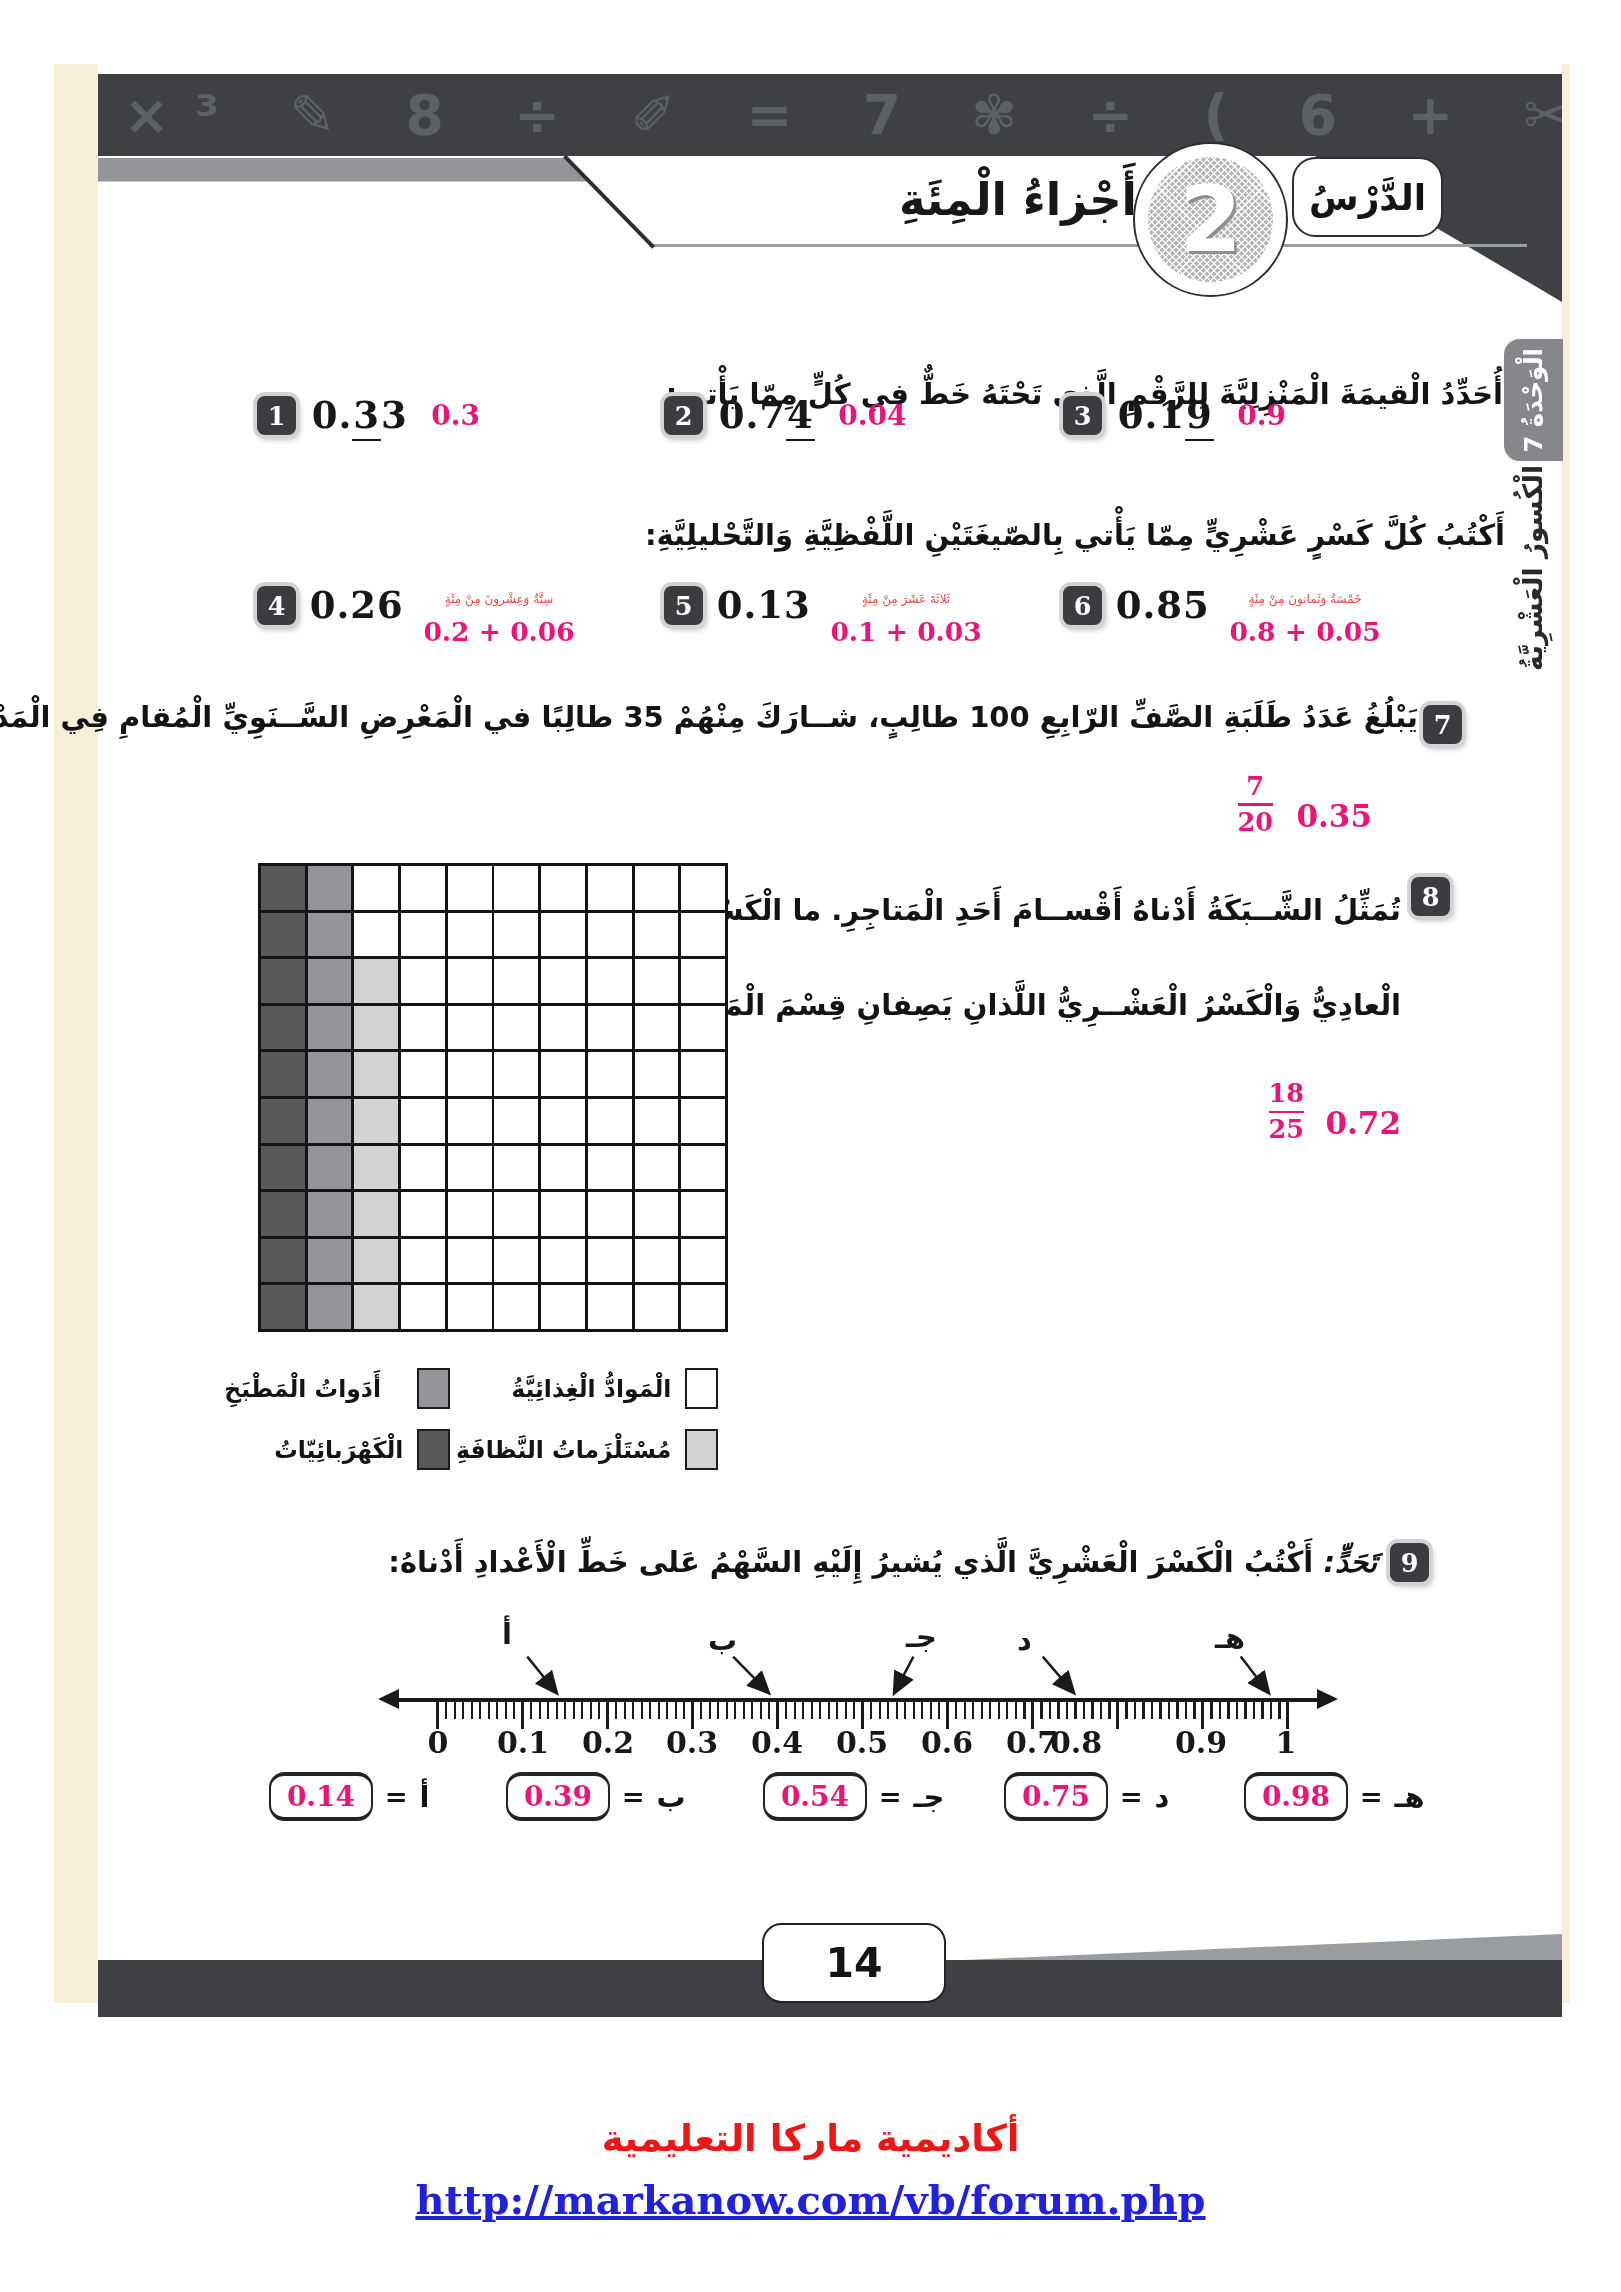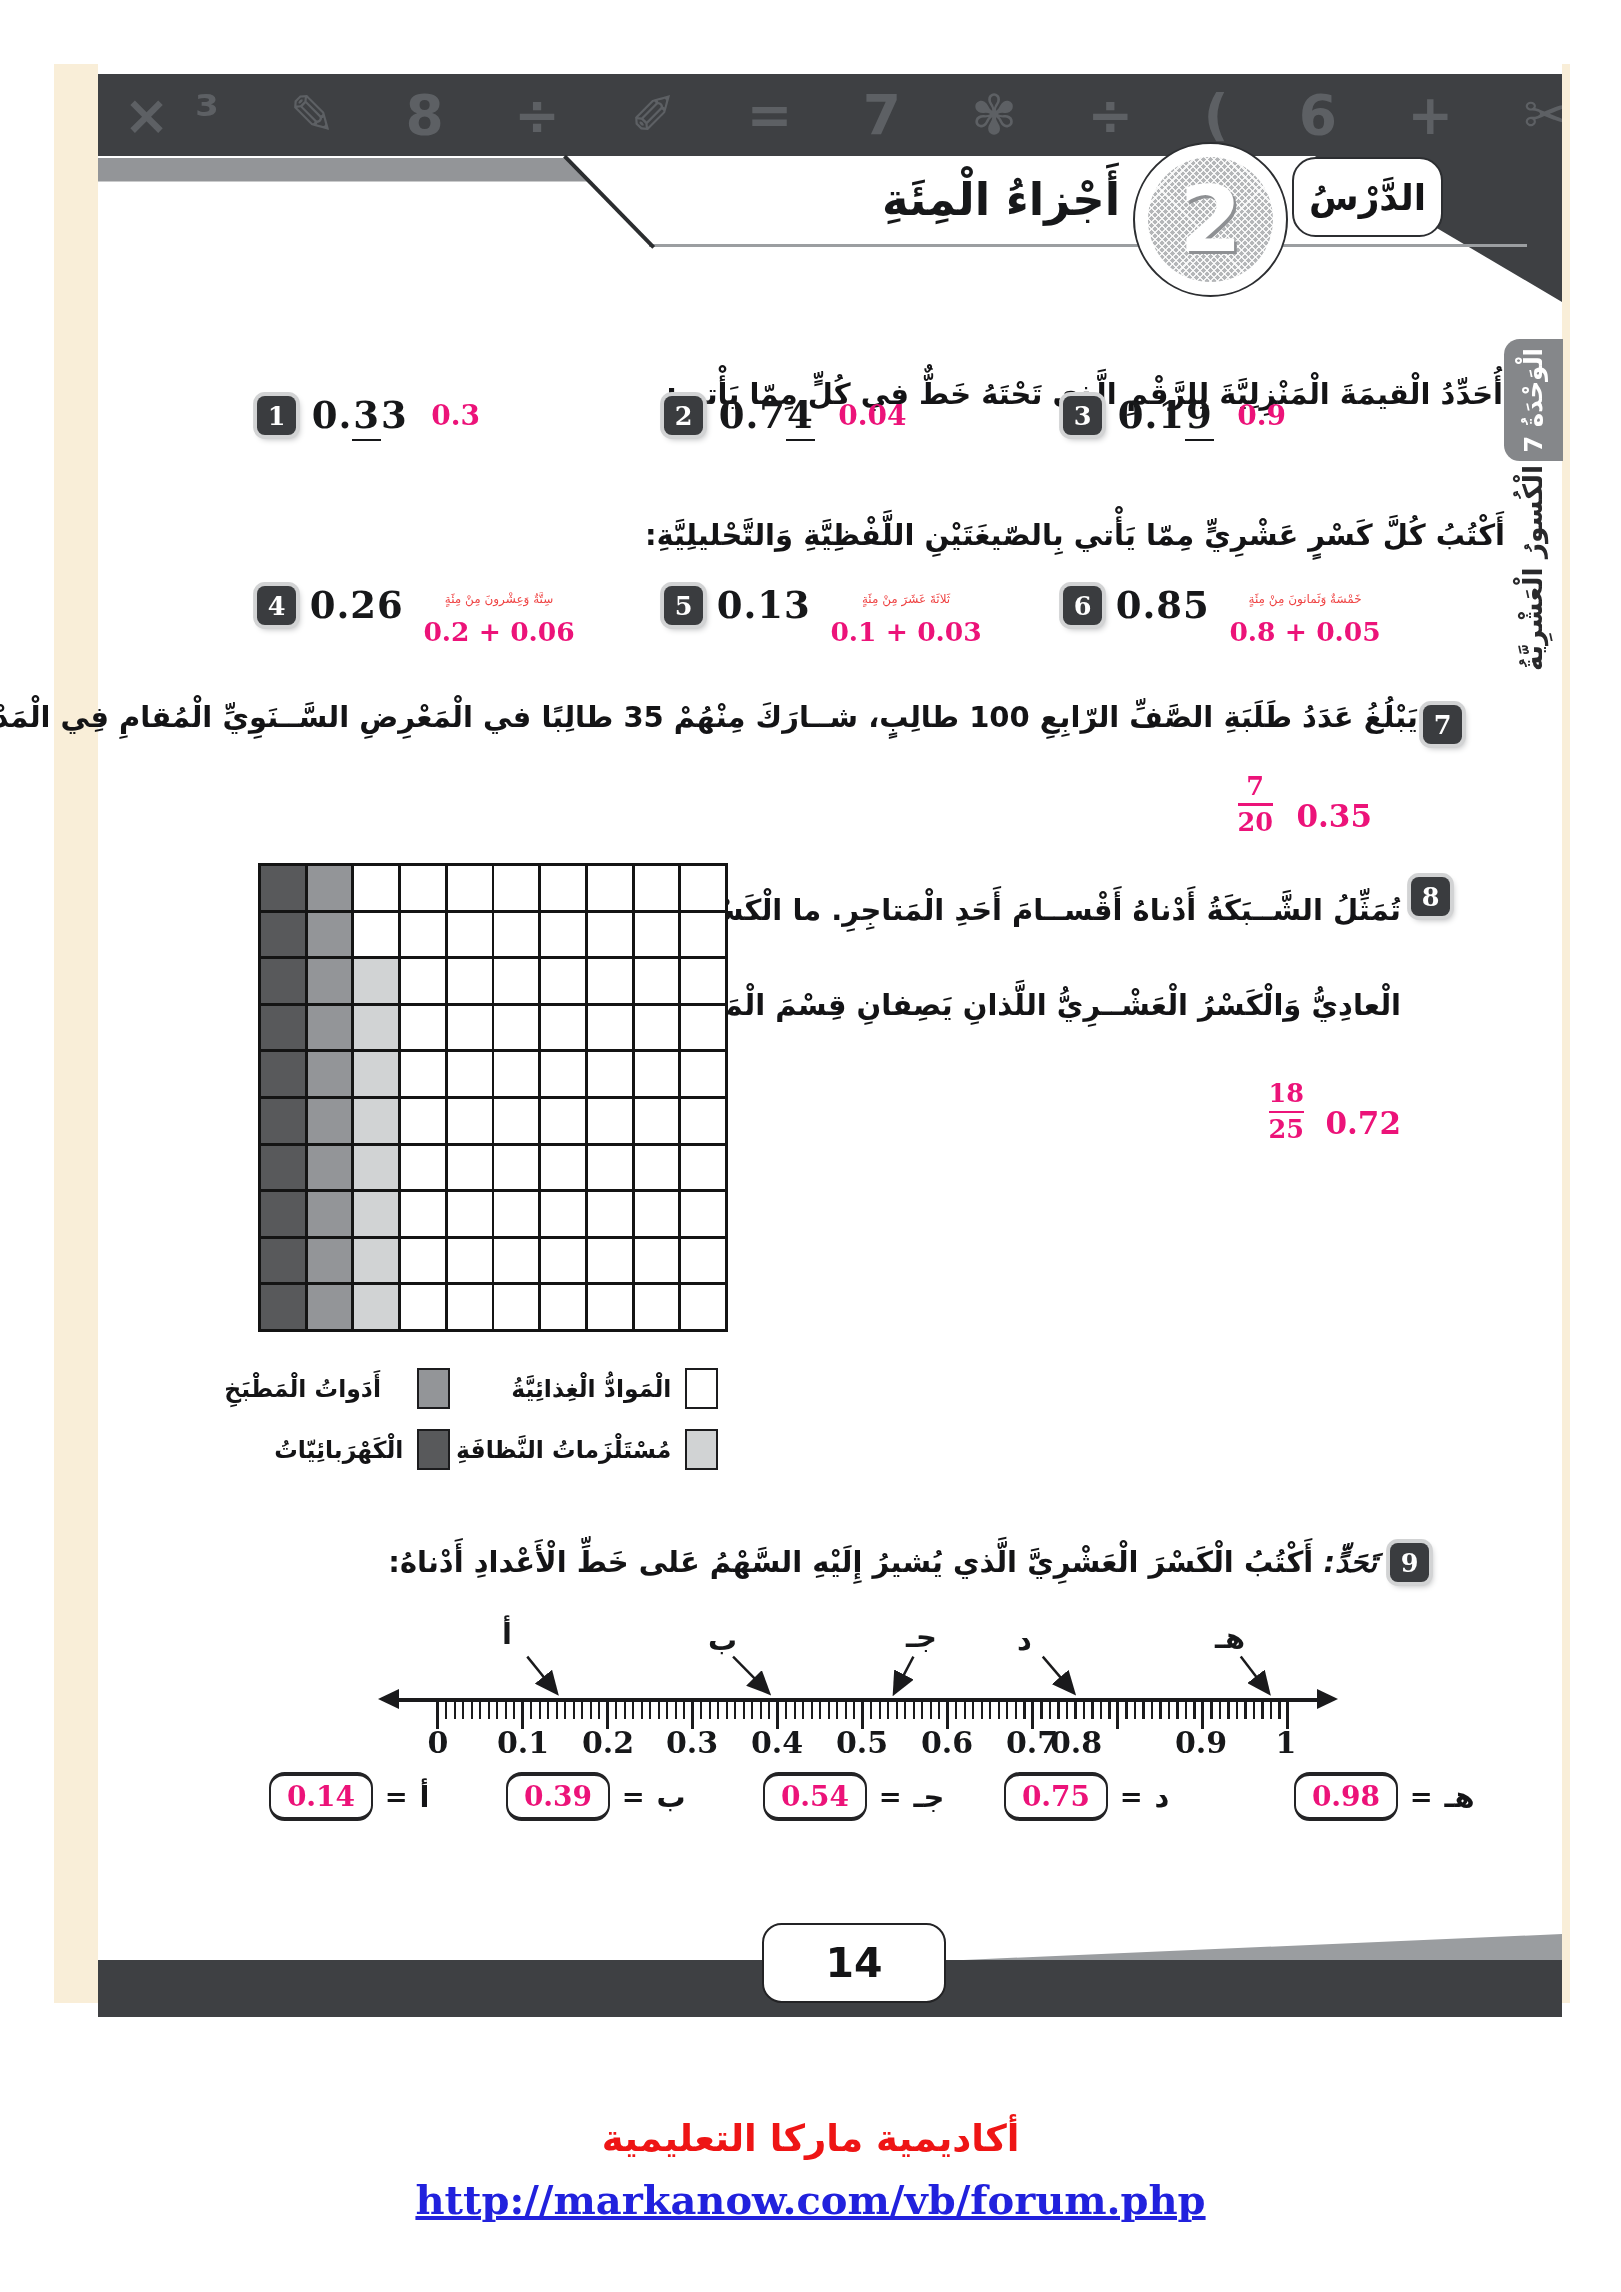--- a/index.html
+++ b/index.html
@@ -28,21 +28,21 @@
   .lesson-pill span{font-size:36px;font-weight:900;direction:rtl;}
   .lesson-circle{left:1133px;top:142px;width:151px;height:151px;background:#fff;border:2.9px solid #2c2e31;
     border-radius:50%;z-index:7;display:flex;align-items:center;justify-content:center;}
   .lesson-circle .hatch{width:125px;height:125px;border-radius:50%;
     background:
       repeating-linear-gradient(45deg,rgba(255,255,255,.85) 0 1.5px,transparent 1.5px 4.9px),
       repeating-linear-gradient(-45deg,rgba(255,255,255,.85) 0 1.5px,transparent 1.5px 4.9px),
       #b4b6b8;
     display:flex;align-items:center;justify-content:center;}
   .lesson-circle .num2{font-size:90px;font-weight:900;color:#ffffff;text-shadow:2.9px 2.9px 0 #8e9093;}
-  .page-title{left:882px;top:173px;width:255px;text-align:left;direction:rtl;
+  .page-title{left:882px;top:173px;width:255px;text-align:right;direction:rtl;
     font-size:45px;font-weight:900;color:#17181a;z-index:3;}
 
   .unit-tab{left:1504px;top:339px;width:59px;height:122px;background:#85878a;border-radius:15.7px 0 0 15.7px;
     display:flex;align-items:center;justify-content:center;}
   .vtext{writing-mode:vertical-rl;transform:rotate(180deg);}
   .unit-tab span{color:#ffffff;font-size:24.5px;font-weight:700;direction:rtl;}
   .sidebar-text{left:1498px;top:465px;width:69px;height:206px;display:flex;align-items:center;justify-content:center;}
   .sidebar-text span{font-size:26.5px;font-weight:800;color:#29292b;direction:rtl;}
 
   
@@ -104,21 +104,21 @@
     background:repeating-linear-gradient(to right,#1a1a1c 0 2px,transparent 2px 8.5px);}
   .nl-major{left:436px;top:1702px;width:855px;height:26.5px;
     background:repeating-linear-gradient(to right,#1a1a1c 0 2.9px,transparent 2.9px 85px);}
   .nl-lab{position:absolute;transform:translateX(-50%);font-family:"DejaVu Serif",serif;
     font-size:30px;font-weight:600;color:#17181a;}
   .nl-letter{position:absolute;font-size:29px;font-weight:800;direction:rtl;color:#17181a;}
 
   
   .ansg{display:flex;align-items:center;gap:11.8px;}
   .a1{left:269px;top:1772px;} .a2{left:506px;top:1772px;} .a3{left:763px;top:1772px;}
-  .a4{left:1004px;top:1772px;} .a5{left:1251px;top:1772px;padding-left:43px;}
+  .a4{left:1004px;top:1772px;} .a5{left:1201px;top:1772px;padding-left:43px;}
   .ansbox{width:104px;height:49px;border:2.9px solid #232325;border-top-width:4.9px;border-bottom-width:4.9px;
     border-radius:15.7px;display:flex;align-items:center;justify-content:center;box-sizing:border-box;
     font-family:"DejaVu Serif",serif;font-size:28px;font-weight:700;color:#ec1379;background:#fff;}
   .eq{font-size:27.4px;font-weight:700;}
   .ansletter{font-size:29px;font-weight:800;direction:rtl;}
 
   
   .foot-wedge{left:931px;top:1934px;width:631px;height:27.4px;background:#9a9da0;
     clip-path:polygon(0 100%,100% 0,100% 100%);}
   .foot-bar{left:98px;top:1960px;width:1464px;height:57px;background:#3e4043;}

